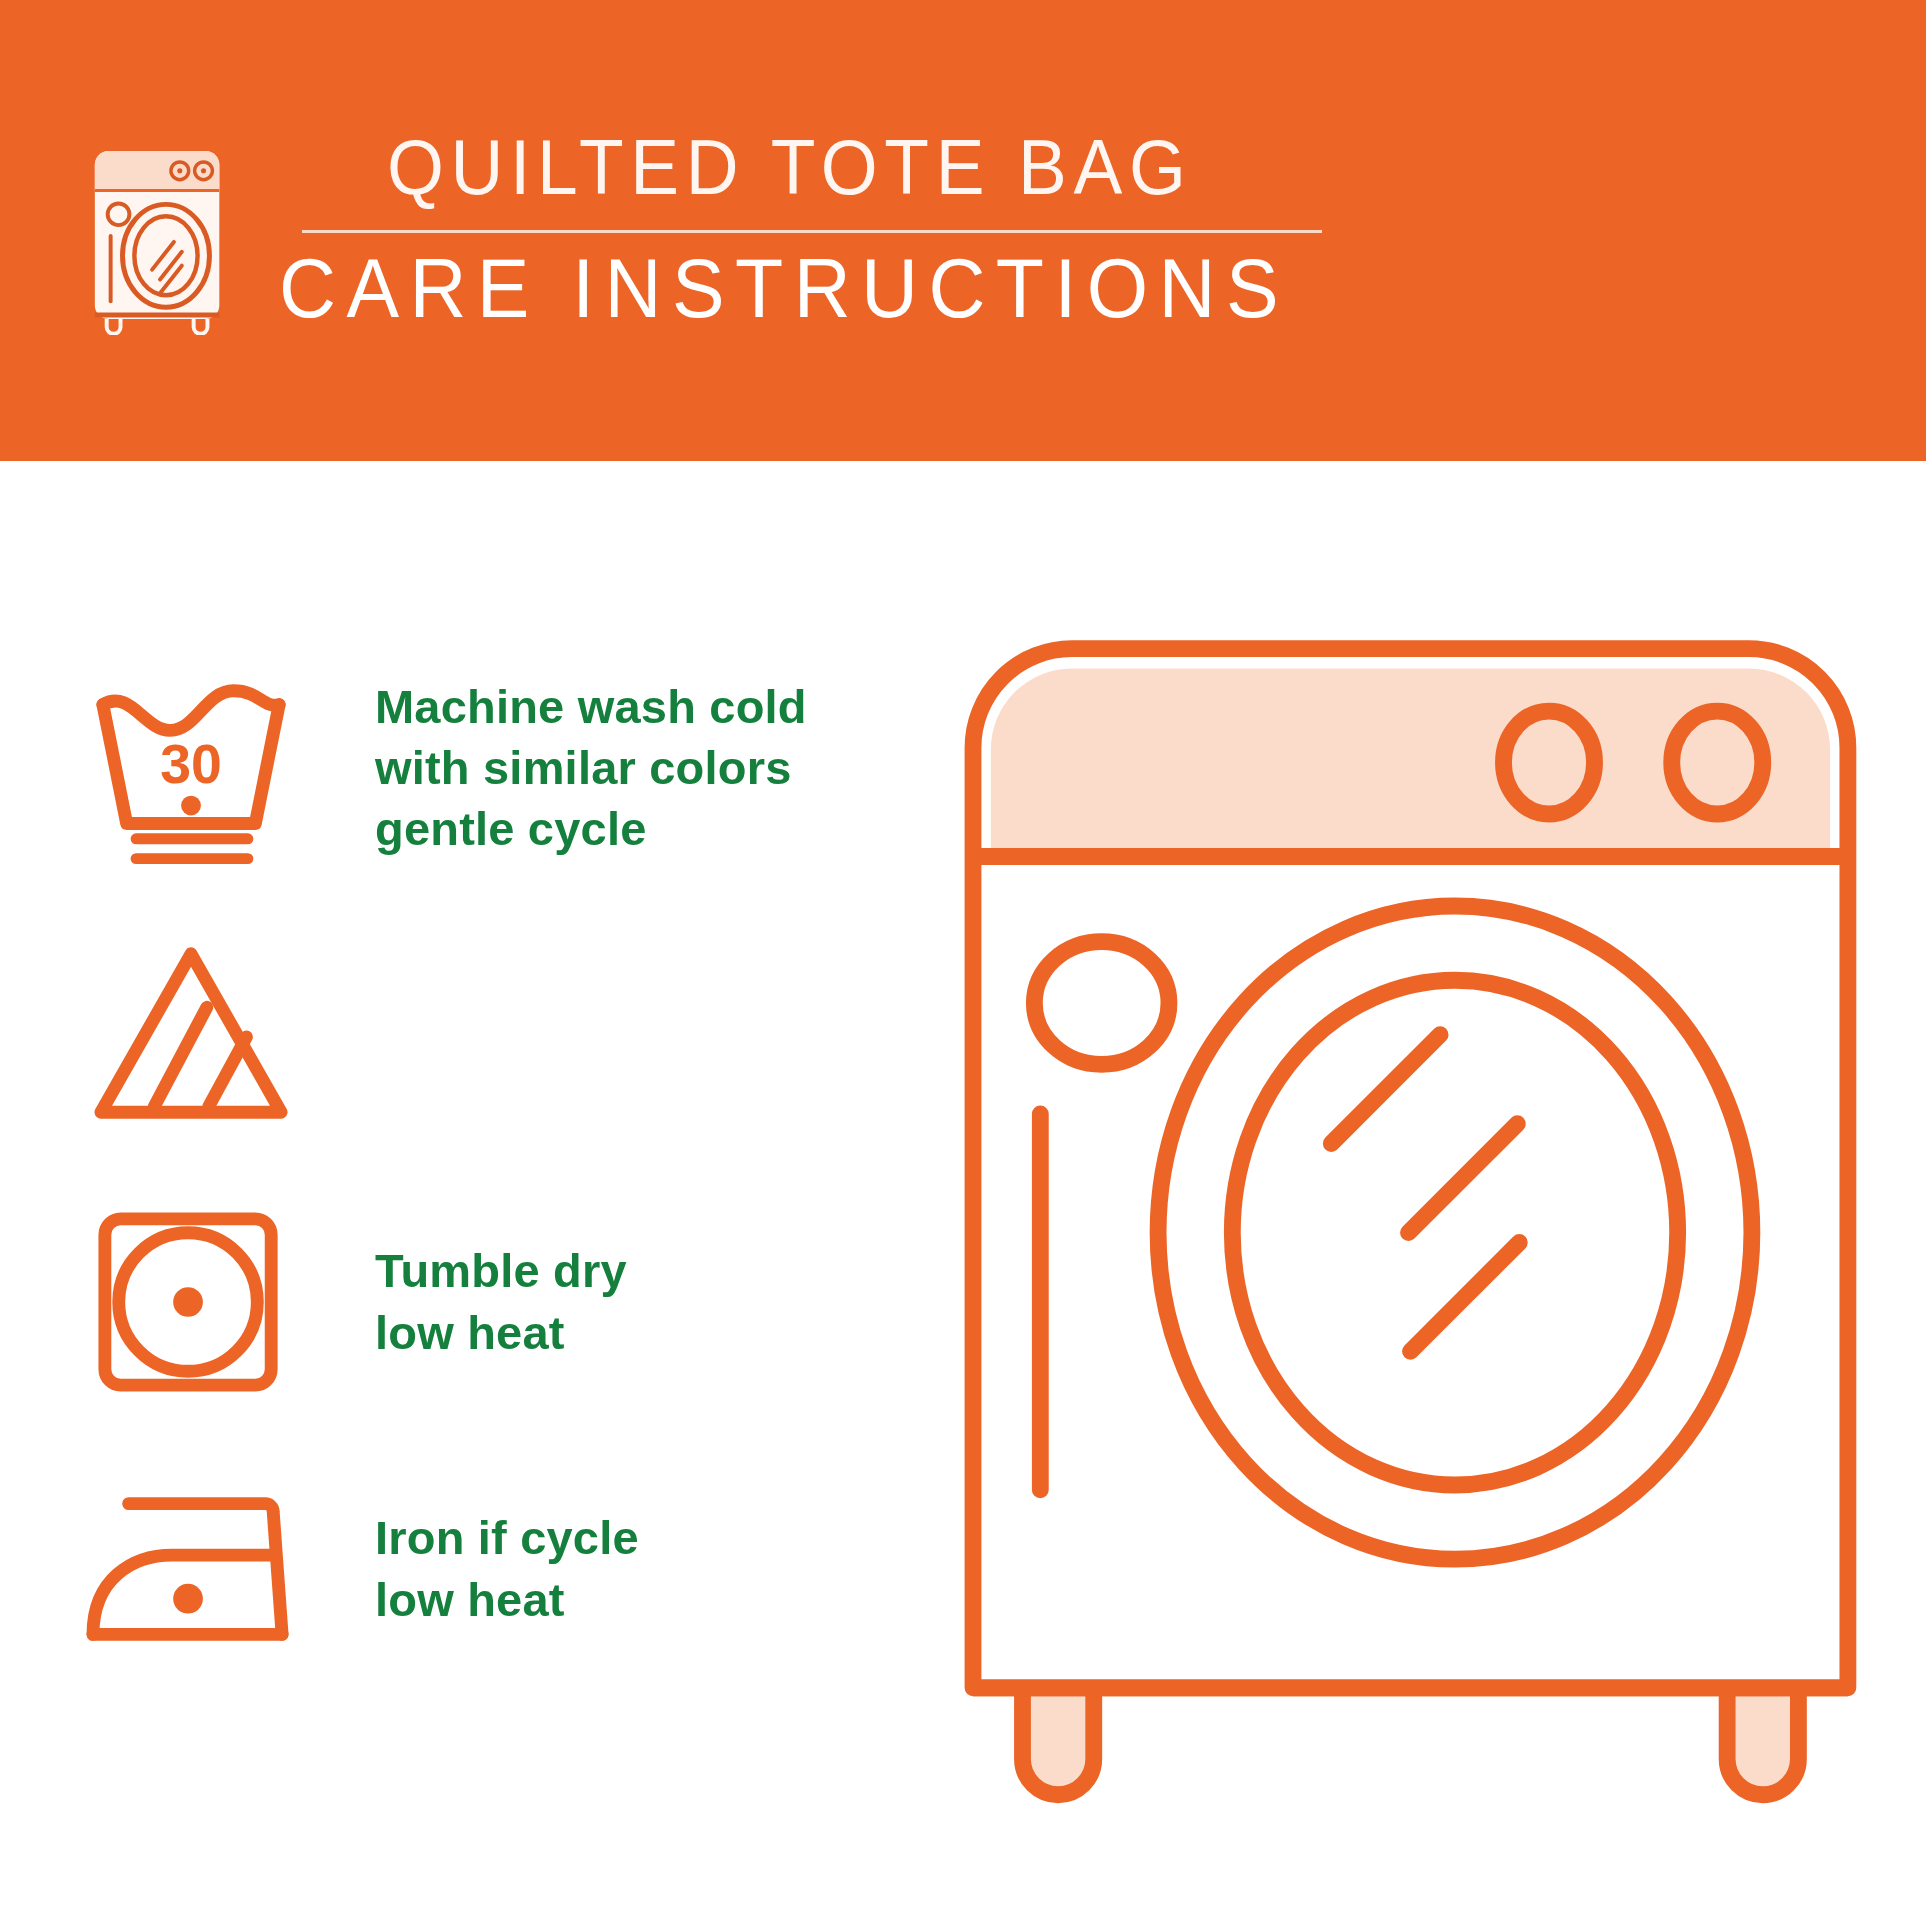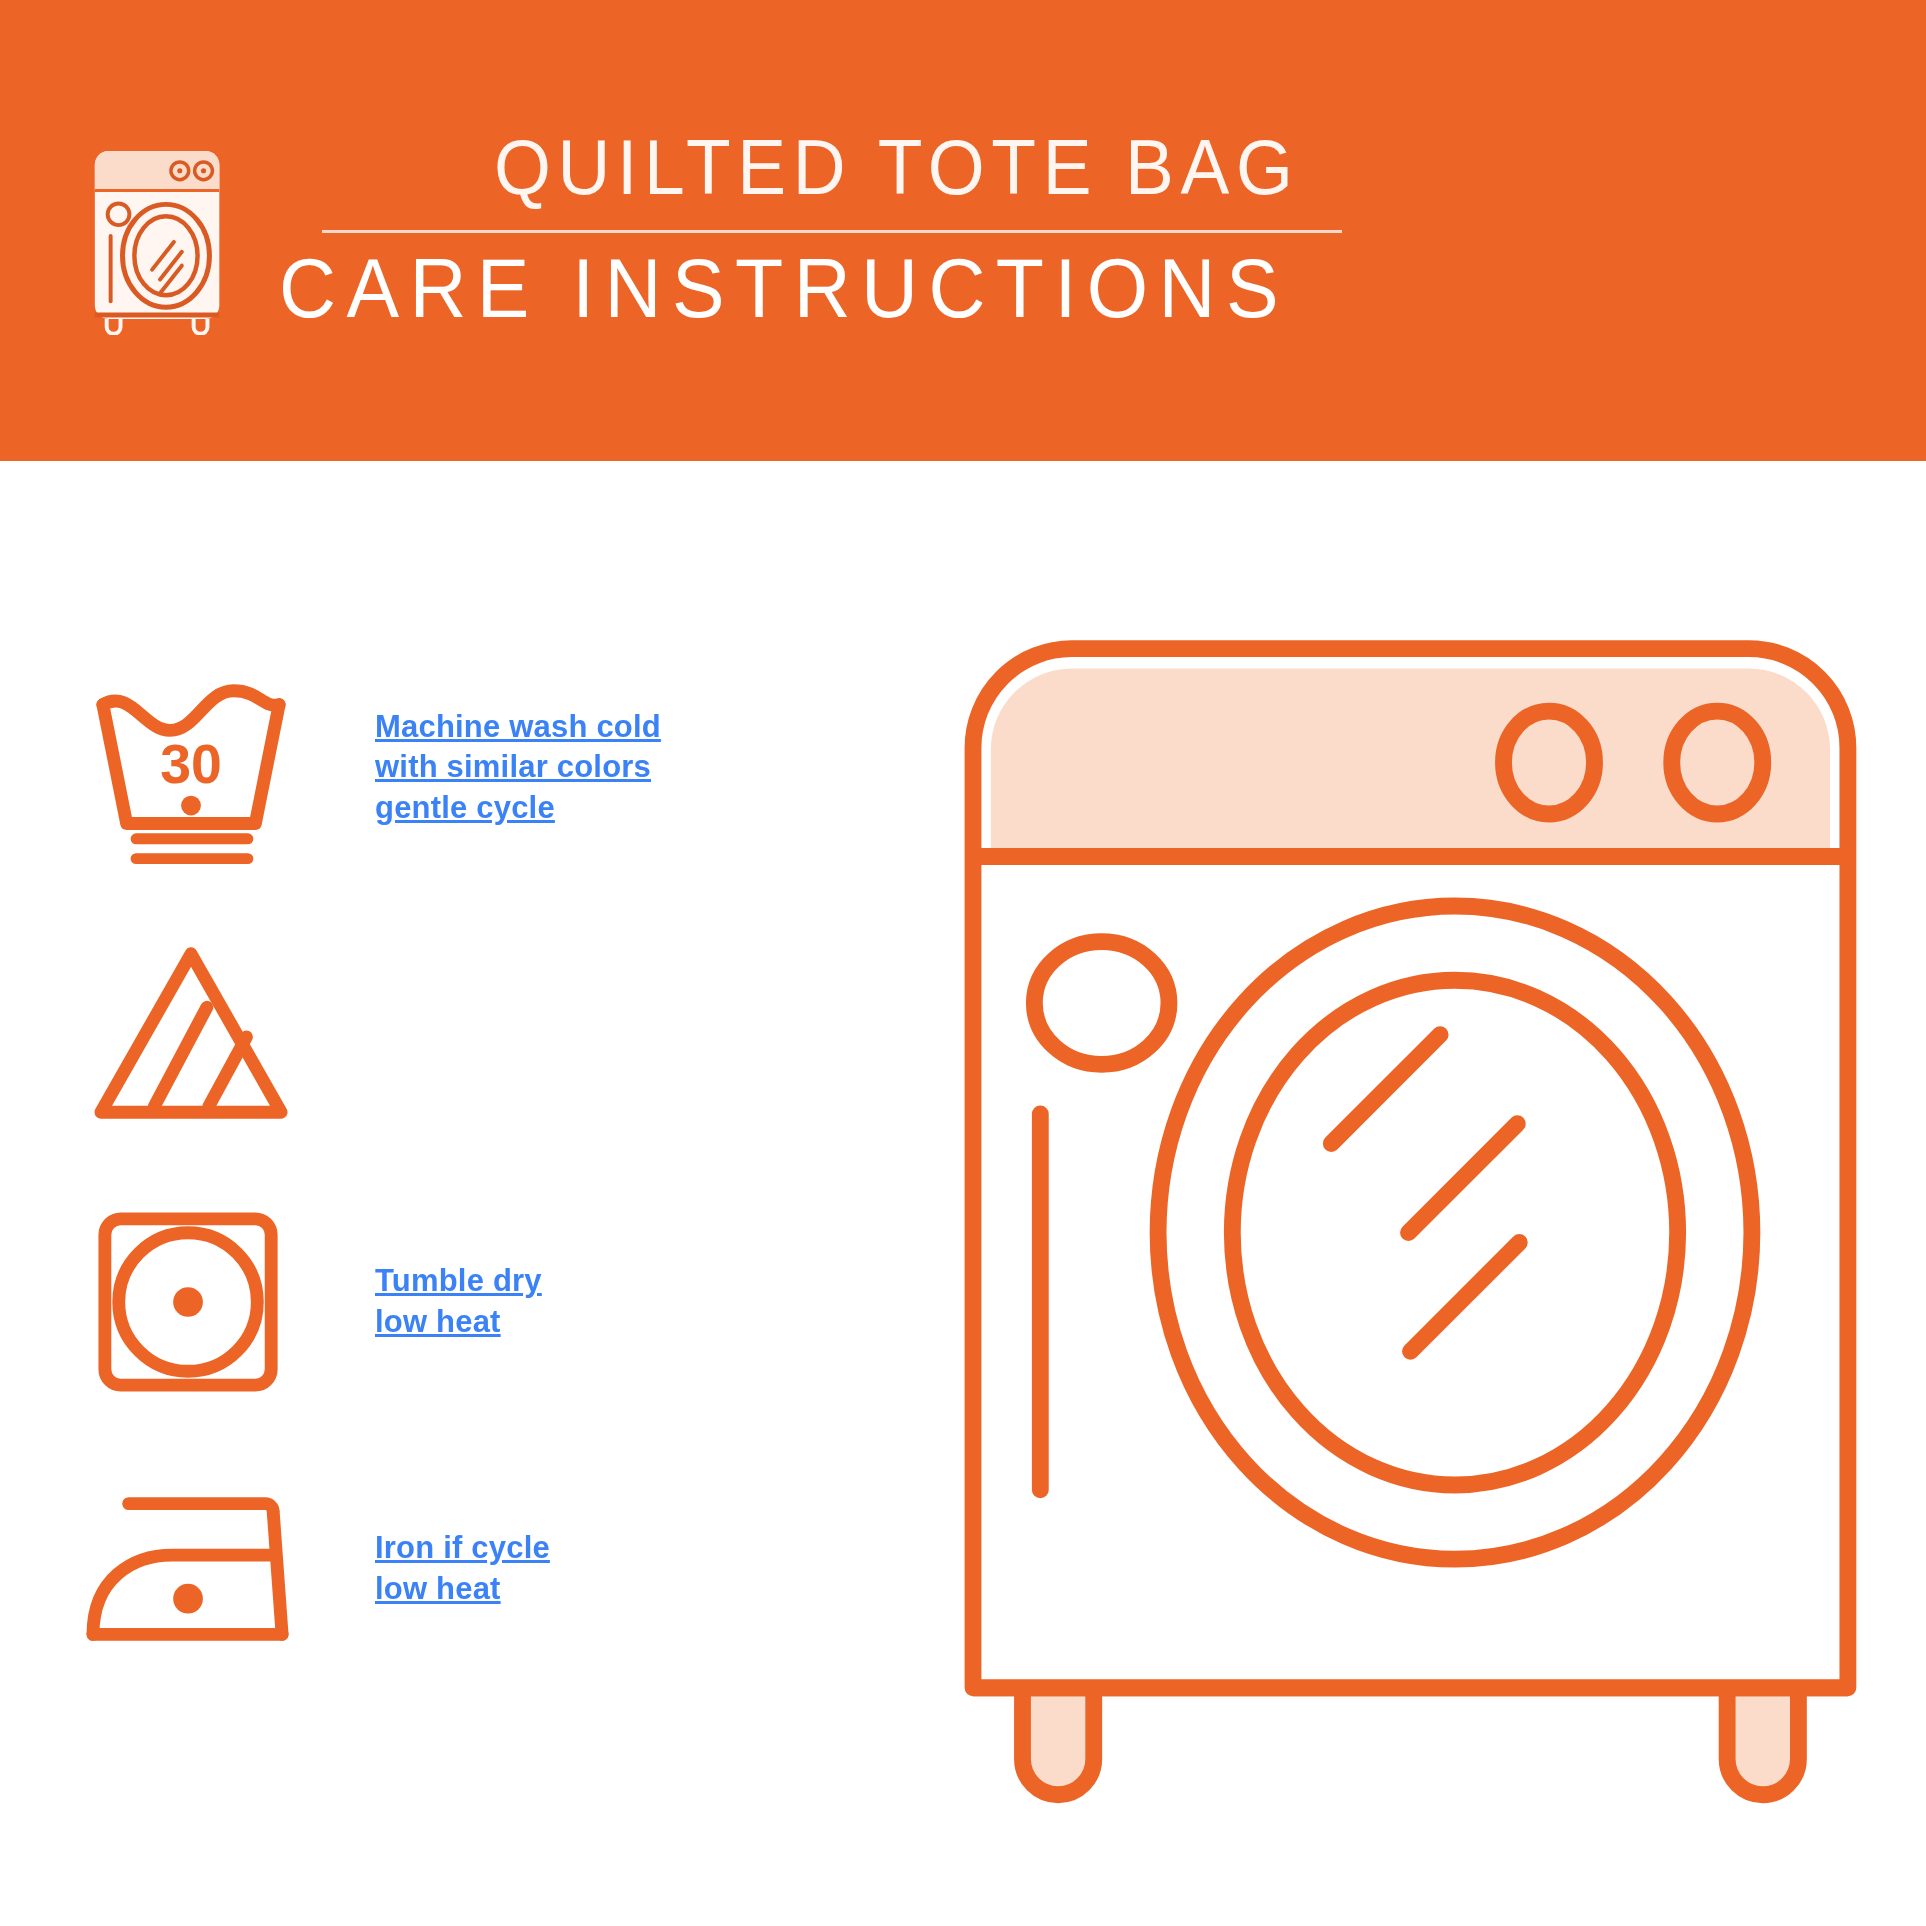--- a/index.html
+++ b/index.html
@@ -36,21 +36,21 @@
   #header-logo {
     width: 166px;
     height: 196px;
     flex: 0 0 auto;
     margin-top: 10px;
   }
   #header-titles {
     margin-left: 32px;
     display: flex;
     flex-direction: column;
-    align-items: flex-end;
+    align-items: center;
   }
   #title-main {
     color: #FFF6F1;
     font-family: "Liberation Sans Narrow", "Liberation Sans", sans-serif;
     font-size: 77px;
     line-height: 1.0;
     letter-spacing: 7px;
     font-weight: 400;
     white-space: nowrap;
     transform: scaleX(0.95);
@@ -92,28 +92,27 @@
   }
   .care-icon {
     width: 213px;
     height: 198px;
     flex: 0 0 auto;
     display: flex;
     align-items: center;
     justify-content: flex-start;
   }
   .care-text {
-    color: #3b82f6;
-    font-size: 31px;
+    color: #15803d;
+    font-size: 47px;
     line-height: 1.30;
     font-weight: bold;
     letter-spacing: 0.2px;
     margin-left: 77px;
     white-space: pre-line;
-    text-decoration: underline;
   }
 
   
   #machine-illustration {
     position: absolute;
     left: 945px;
     top: 619px;
     width: 921px;
     height: 1247px;
   }

